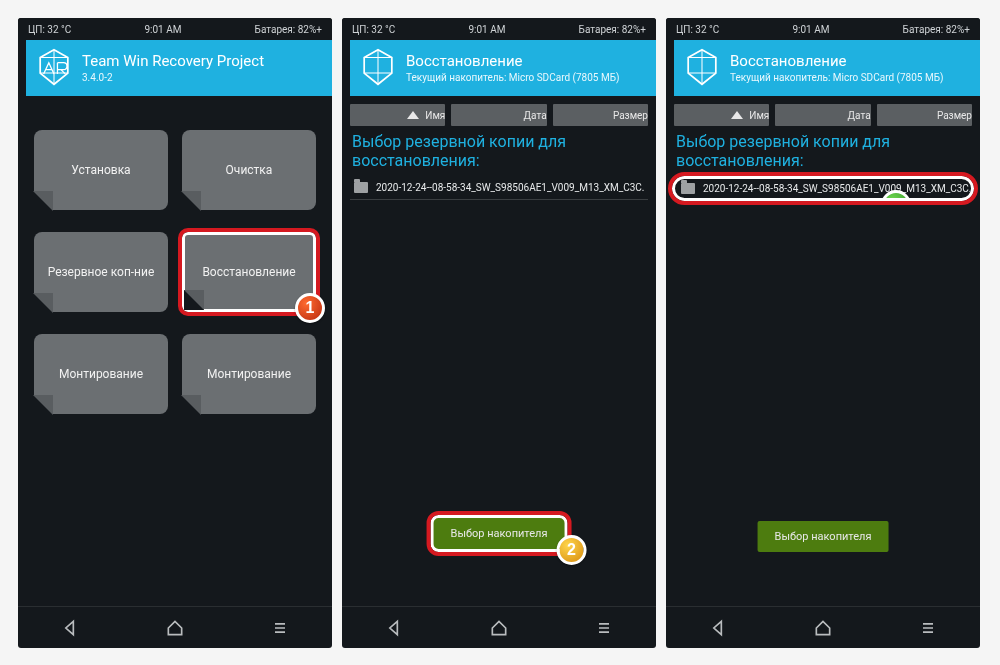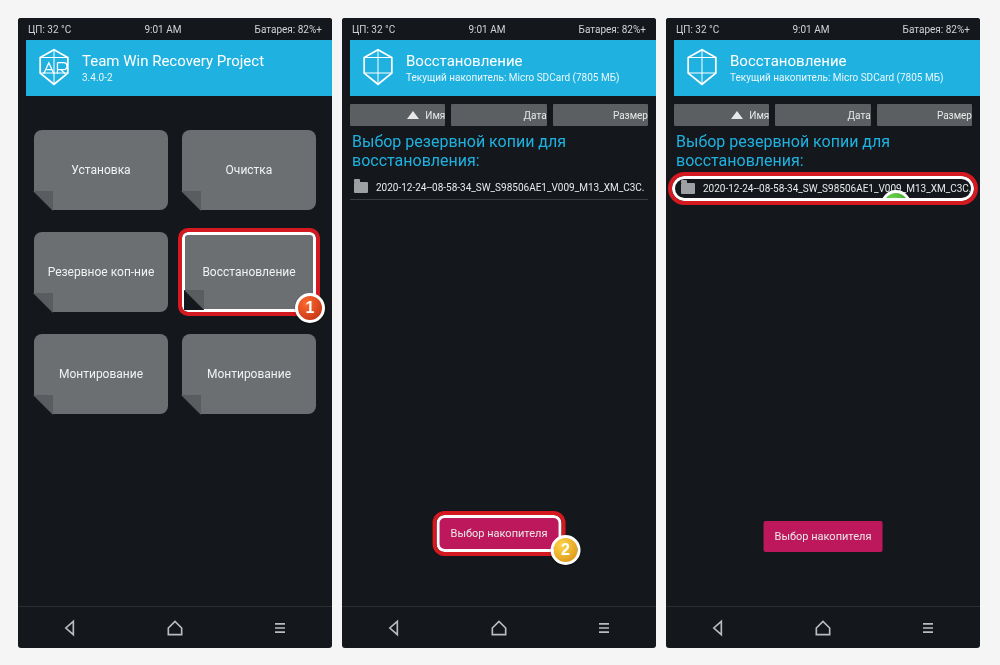--- a/index.html
+++ b/index.html
@@ -126,24 +126,24 @@
     position: absolute;
     top: -3px; left: 0;
     width: 6px; height: 3px;
     background: #9ea1a3;
     border-radius: 1px 1px 0 0;
   }
   .bottombtn {
     position: absolute;
     bottom: 54px; left: 50%;
     transform: translateX(-50%);
-    background: #be185d;
+    background: #4d7c0f;
     color: #e8e8e8;
     font-size: 11px;
-    padding: 9px 11px;
+    padding: 9px 17px;
     border-radius: 2px;
     cursor: pointer;
     text-align: center;
   }
   .bottombtn.hl {
     border: 3px solid #fff;
     outline: 4px solid #d51920;
     border-radius: 8px;
   }
   .navbar {

